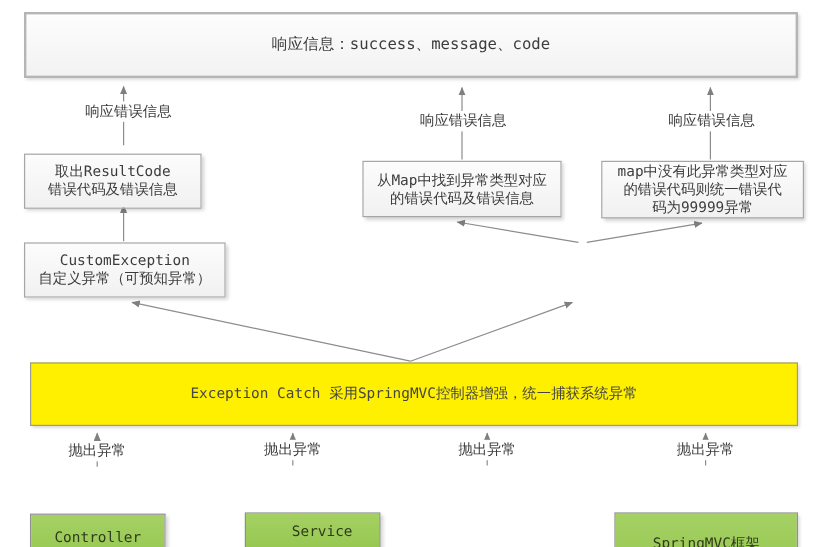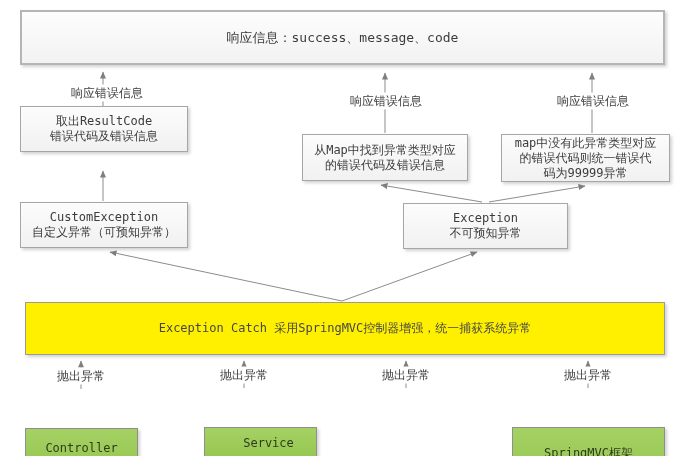--- a/index.html
+++ b/index.html
@@ -15,21 +15,21 @@
     text-align:left;line-height:15px;
     background:linear-gradient(180deg,#fcfcfc 0%,#f1f1f1 100%);
     border:1px solid #a6a6a6;
     box-shadow:2px 2px 3px rgba(0,0,0,0.18);
   }
   .node-top{
     left:20px;top:10px;width:645px;height:55px;
     border:2px solid #b5b5b5;font-size:13px;
     background:linear-gradient(180deg,#fdfdfd 0%,#f2f2f2 100%);
   }
-  .node-a{left:20px;top:106px;width:168px;height:46px;}
+  .node-a{left:20px;top:128px;width:148px;height:46px;}
   .node-b{left:302px;top:134px;width:166px;height:47px;}
   .node-c{left:501px;top:134px;width:169px;height:48px;line-height:15px;}
   .node-d{left:20px;top:202px;width:168px;height:46px;}
   .node-e{left:403px;top:203px;width:165px;height:46px;}
   .node-yellow{
     left:25px;top:302px;width:640px;height:53px;
     background:#fff000;border:1px solid #9a9a9a;color:#464646;
   }
   .node-green{
     background:linear-gradient(180deg,#a5d164 0%,#96c750 100%);
@@ -96,24 +96,20 @@
     <span>map中没有此异常类型对应</span>
     <span>的错误代码则统一错误代</span>
     <span>码为99999异常</span>
   </div>
 
   <div class="node node-d">
     <span>CustomException</span>
     <span>自定义异常（可预知异常）</span>
   </div>
 
-  <div class="node node-e">
-    <span>Exception</span>
-    <span>不可预知异常</span>
-  </div>
 
   <div class="node node-yellow">
     <span>Exception Catch 采用SpringMVC控制器增强，统一捕获系统异常</span>
   </div>
 
   <div class="node node-green node-g1">
     <span>Controller</span>
   </div>
   <div class="node node-green node-g2">
     <span>Service</span>

